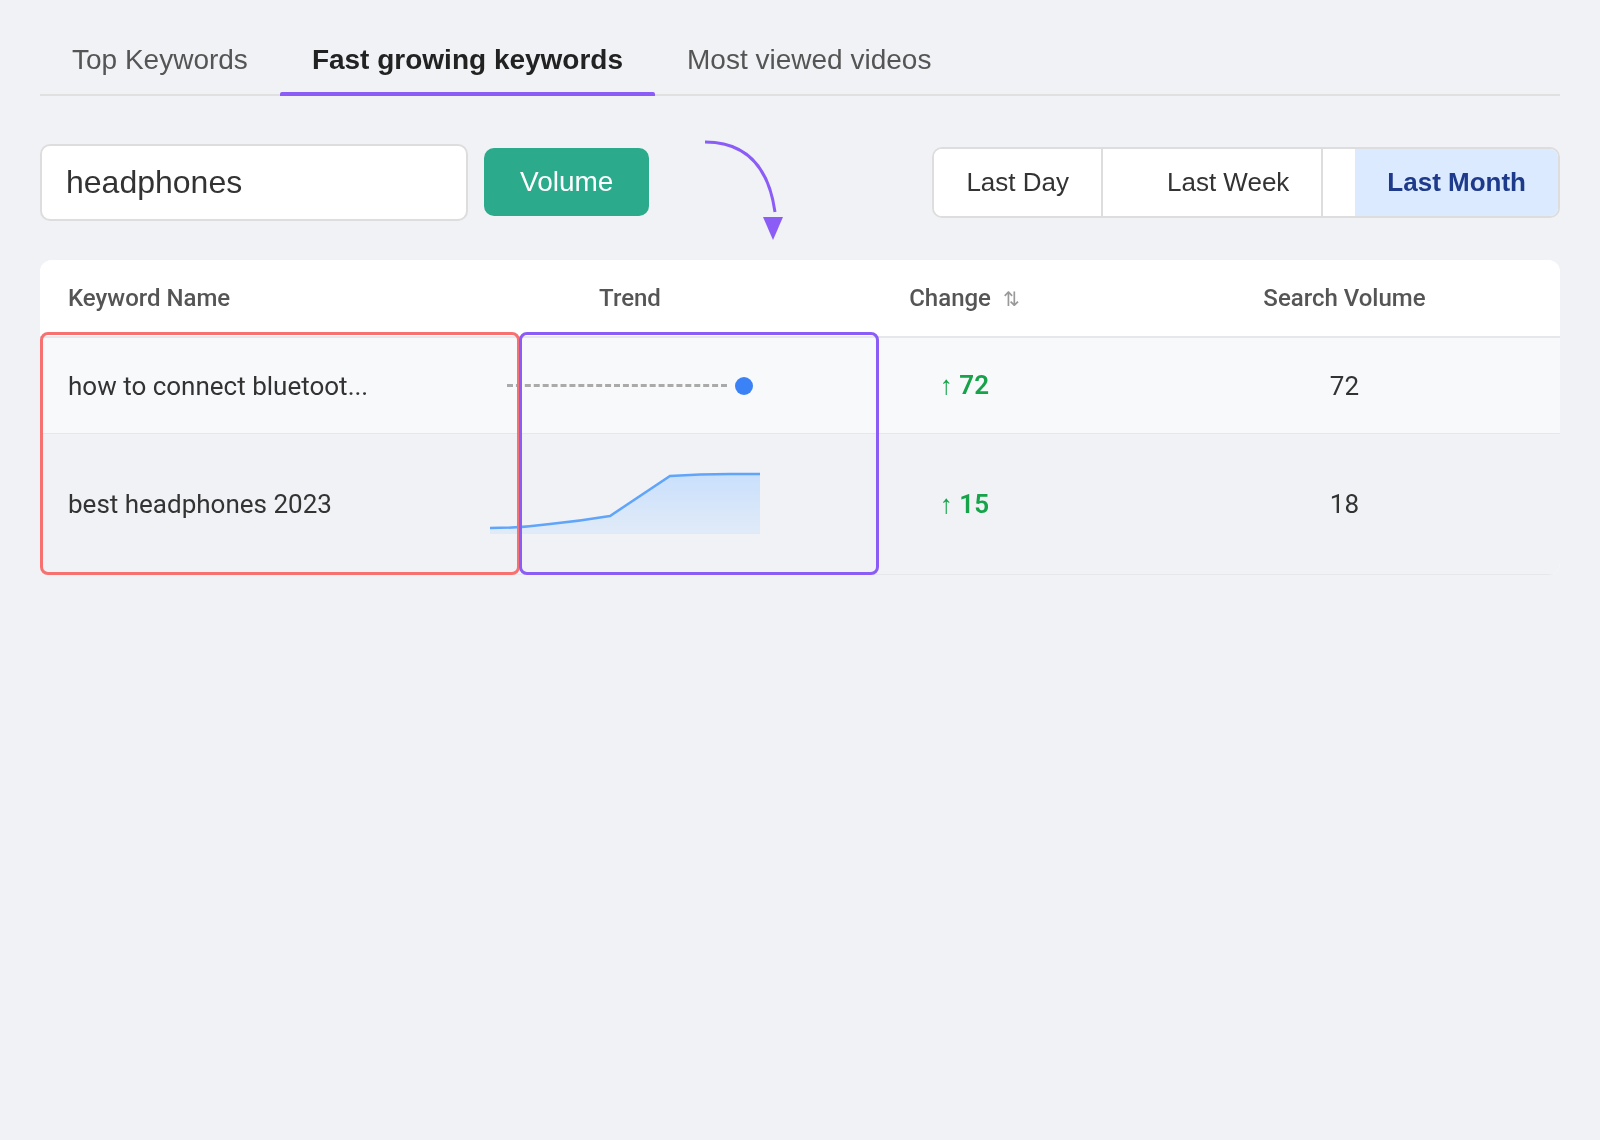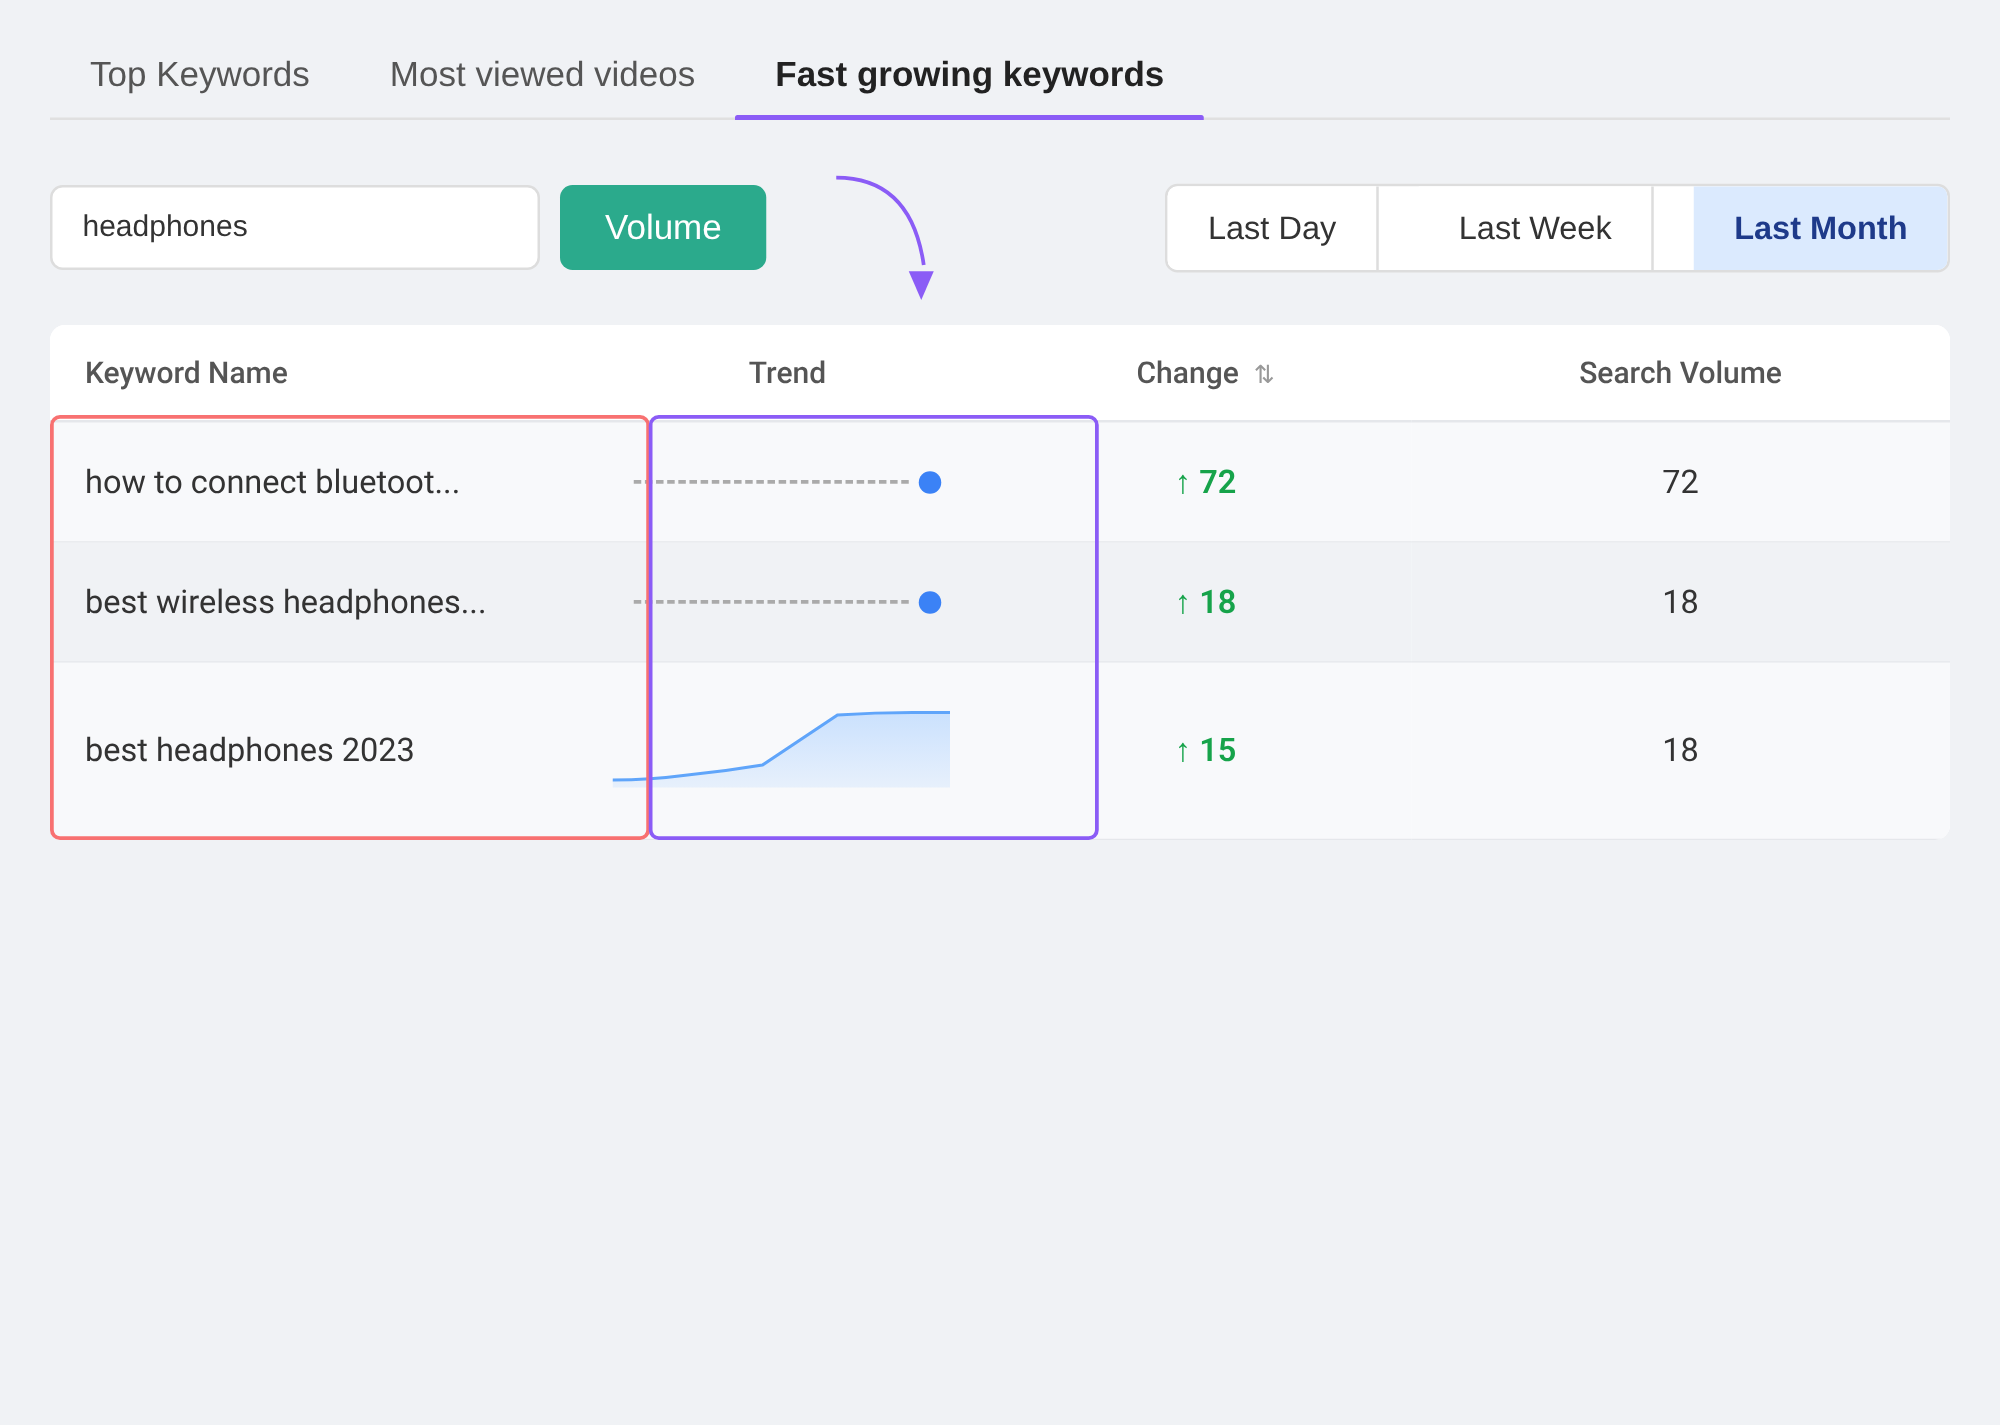--- a/index.html
+++ b/index.html
@@ -54,22 +54,22 @@
       align-items: center;
       gap: 16px;
       margin: 36px 0 28px 0;
       position: relative;
     }
 
     .search-input {
       border: 2px solid #ddd;
       border-radius: 10px;
       padding: 18px 24px;
-      font-size: 24px;
-      width: 392px;
+      font-size: 32px;
+      width: 428px;
       background: #fff;
       color: #333;
       outline: none;
     }
 
     .search-btn {
       background: #2baa8c;
       color: #fff;
       border: none;
       border-radius: 10px;
@@ -257,22 +257,22 @@
     }
 
   </style>
 </head>
 <body>
 
 <div class="container">
 
   <div class="tabs">
     <button class="tab">Top Keywords</button>
+    <button class="tab active">Fast growing keywords</button>
     <button class="tab">Most viewed videos</button>
-    <button class="tab active">Fast growing keywords</button>
   </div>
 
   <div class="search-row">
     <input class="search-input" type="text" value="headphones" style="">
     <button class="search-btn">Volume</button>
 
     <div class="arrow-container">
       <svg width="130" height="110" viewBox="0 0 130 110">
         <path d="M 30 10 Q 90 10 100 80" stroke="#8b5cf6" stroke-width="3" fill="none" stroke-dasharray="none"></path>
         <polygon points="88,85 108,85 98,108" fill="#8b5cf6"></polygon>
@@ -315,33 +315,20 @@
                 <span class="dot-blue"></span>
               </div>
             </td>
             <td class="change-cell">
               <span class="change-up">↑ </span><span>72</span>
             </td>
             <td class="vol-cell">72</td>
           </tr>
 
 
-          <tr>
-            <td class="keyword-cell">best wireless headphones...</td>
-            <td class="trend-cell">
-              <div class="trend-dashed">
-                <div class="dashed-line"></div>
-                <span class="dot-blue"></span>
-              </div>
-            </td>
-            <td class="change-cell">
-              <span class="change-up">↑ </span><span>18</span>
-            </td>
-            <td class="vol-cell">18</td>
-          </tr>
 
           <tr>
             <td class="keyword-cell">best headphones 2023</td>
             <td class="trend-cell">
               <svg class="trend-svg" viewBox="0 0 280 70">
                 <defs>
                   <linearGradient id="grad2" x1="0" y1="0" x2="0" y2="1">
                     <stop offset="0%" stop-color="#bfdbfe" stop-opacity="0.8"></stop>
                     <stop offset="100%" stop-color="#bfdbfe" stop-opacity="0.3"></stop>
                   </linearGradient>

